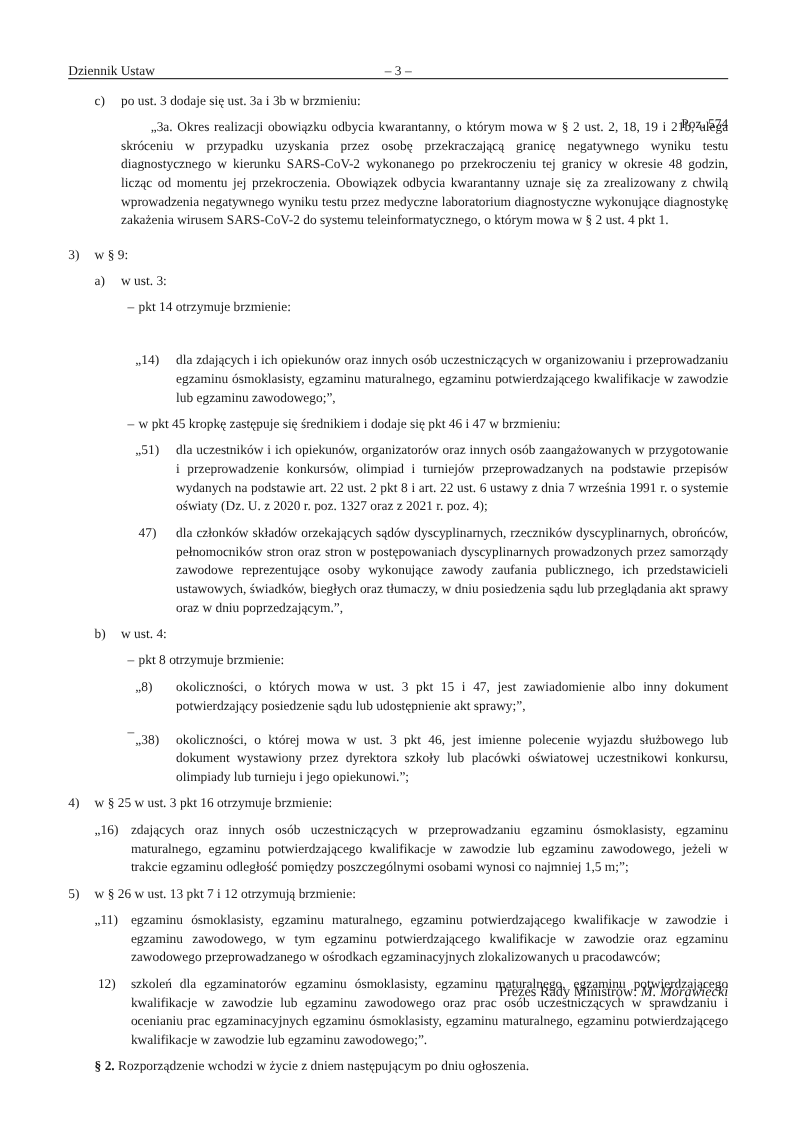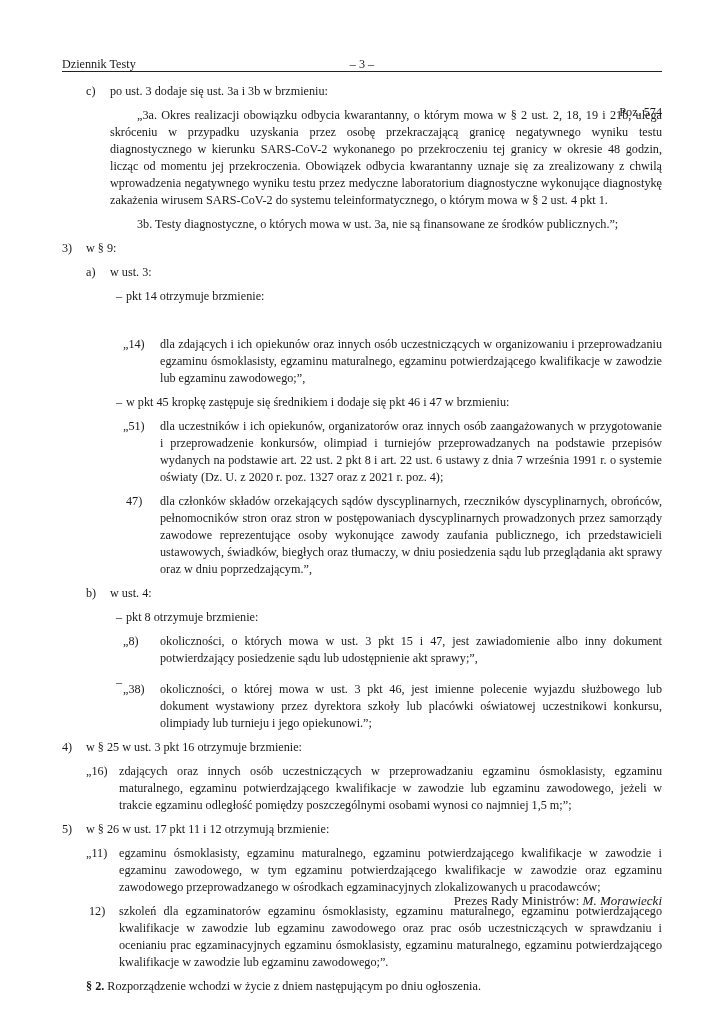--- a/index.html
+++ b/index.html
@@ -28,35 +28,34 @@
   .sig i { font-style: italic; }
   .par { font-weight: bold; }
   p { margin: 0; }
 </style>
 </head>
 <body>
 
 <div class="page">
 
   <div class="header">
-    <span class="l">Dziennik Testy</span>
+    <span class="l">Dziennik Ustaw</span>
     <span class="c">– 3 –</span>
     <span class="r">Poz. 574</span>
   </div>
 
   <div class="content">
 
     <div class="row" style="padding-left:48px;">
       <span class="mk" style="left:24px;">c)</span>
       <span>po ust. 3 dodaje się ust. 3a i 3b w brzmieniu:</span>
     </div>
     <div class="gap"></div>
     <p class="quote-p" style="margin-left:48px;">„3a. Okres realizacji obowiązku odbycia kwarantanny, o którym mowa w § 2 ust. 2, 18, 19 i 21b, ulega skróceniu w przypadku uzyskania przez osobę przekraczającą granicę negatywnego wyniku testu diagnostycznego w kierunku SARS-CoV-2 wykonanego po przekroczeniu tej granicy w okresie 48 godzin, licząc od momentu jej przekroczenia. Obowiązek odbycia kwarantanny uznaje się za zrealizowany z chwilą wprowadzenia negatywnego wyniku testu przez medyczne laboratorium diagnostyczne wykonujące diagnostykę zakażenia wirusem SARS-CoV-2 do systemu teleinformatycznego, o którym mowa w § 2 ust. 4 pkt 1.</p>
     <div class="gap"></div>
-    <p class="quote-p" style="margin-left:48px;">3b. Testy diagnostyczne, o których mowa w ust. 3a, nie są finansowane ze środków publicznych.”;</p>
     <div class="gap"></div>
 
     <div class="row" style="padding-left:24px;">
       <span class="mk" style="left:0;">3)</span>
       <span>w § 9:</span>
     </div>
     <div class="gap"></div>
 
     <div class="row" style="padding-left:48px;">
       <span class="mk" style="left:24px;">a)</span>
@@ -124,21 +123,21 @@
     </div>
     <div class="gap"></div>
     <div class="row" style="padding-left:57px;">
       <span class="mk" style="left:24px;">„16)</span>
       <span>zdających oraz innych osób uczestniczących w przeprowadzaniu egzaminu ósmoklasisty, egzaminu maturalnego, egzaminu potwierdzającego kwalifikacje w zawodzie lub egzaminu zawodowego, jeżeli w trakcie egzaminu odległość pomiędzy poszczególnymi osobami wynosi co najmniej 1,5 m;”;</span>
     </div>
     <div class="gap"></div>
 
     <div class="row" style="padding-left:24px;">
       <span class="mk" style="left:0;">5)</span>
-      <span>w § 26 w ust. 17 pkt 11 i 12 otrzymują brzmienie:</span>
+      <span>w § 26 w ust. 13 pkt 7 i 12 otrzymują brzmienie:</span>
     </div>
     <div class="gap"></div>
     <div class="row" style="padding-left:57px;">
       <span class="mk" style="left:24px;">„11)</span>
       <span>egzaminu ósmoklasisty, egzaminu maturalnego, egzaminu potwierdzającego kwalifikacje w zawodzie i egzaminu zawodowego, w tym egzaminu potwierdzającego kwalifikacje w zawodzie oraz egzaminu zawodowego przeprowadzanego w ośrodkach egzaminacyjnych zlokalizowanych u pracodawców;</span>
     </div>
     <div class="gap"></div>
     <div class="row" style="padding-left:57px;">
       <span class="mk" style="left:27px;">12)</span>
       <span>szkoleń dla egzaminatorów egzaminu ósmoklasisty, egzaminu maturalnego, egzaminu potwierdzającego kwalifikacje w zawodzie lub egzaminu zawodowego oraz prac osób uczestniczących w sprawdzaniu i ocenianiu prac egzaminacyjnych egzaminu ósmoklasisty, egzaminu maturalnego, egzaminu potwierdzającego kwalifikacje w zawodzie lub egzaminu zawodowego;”.</span>

